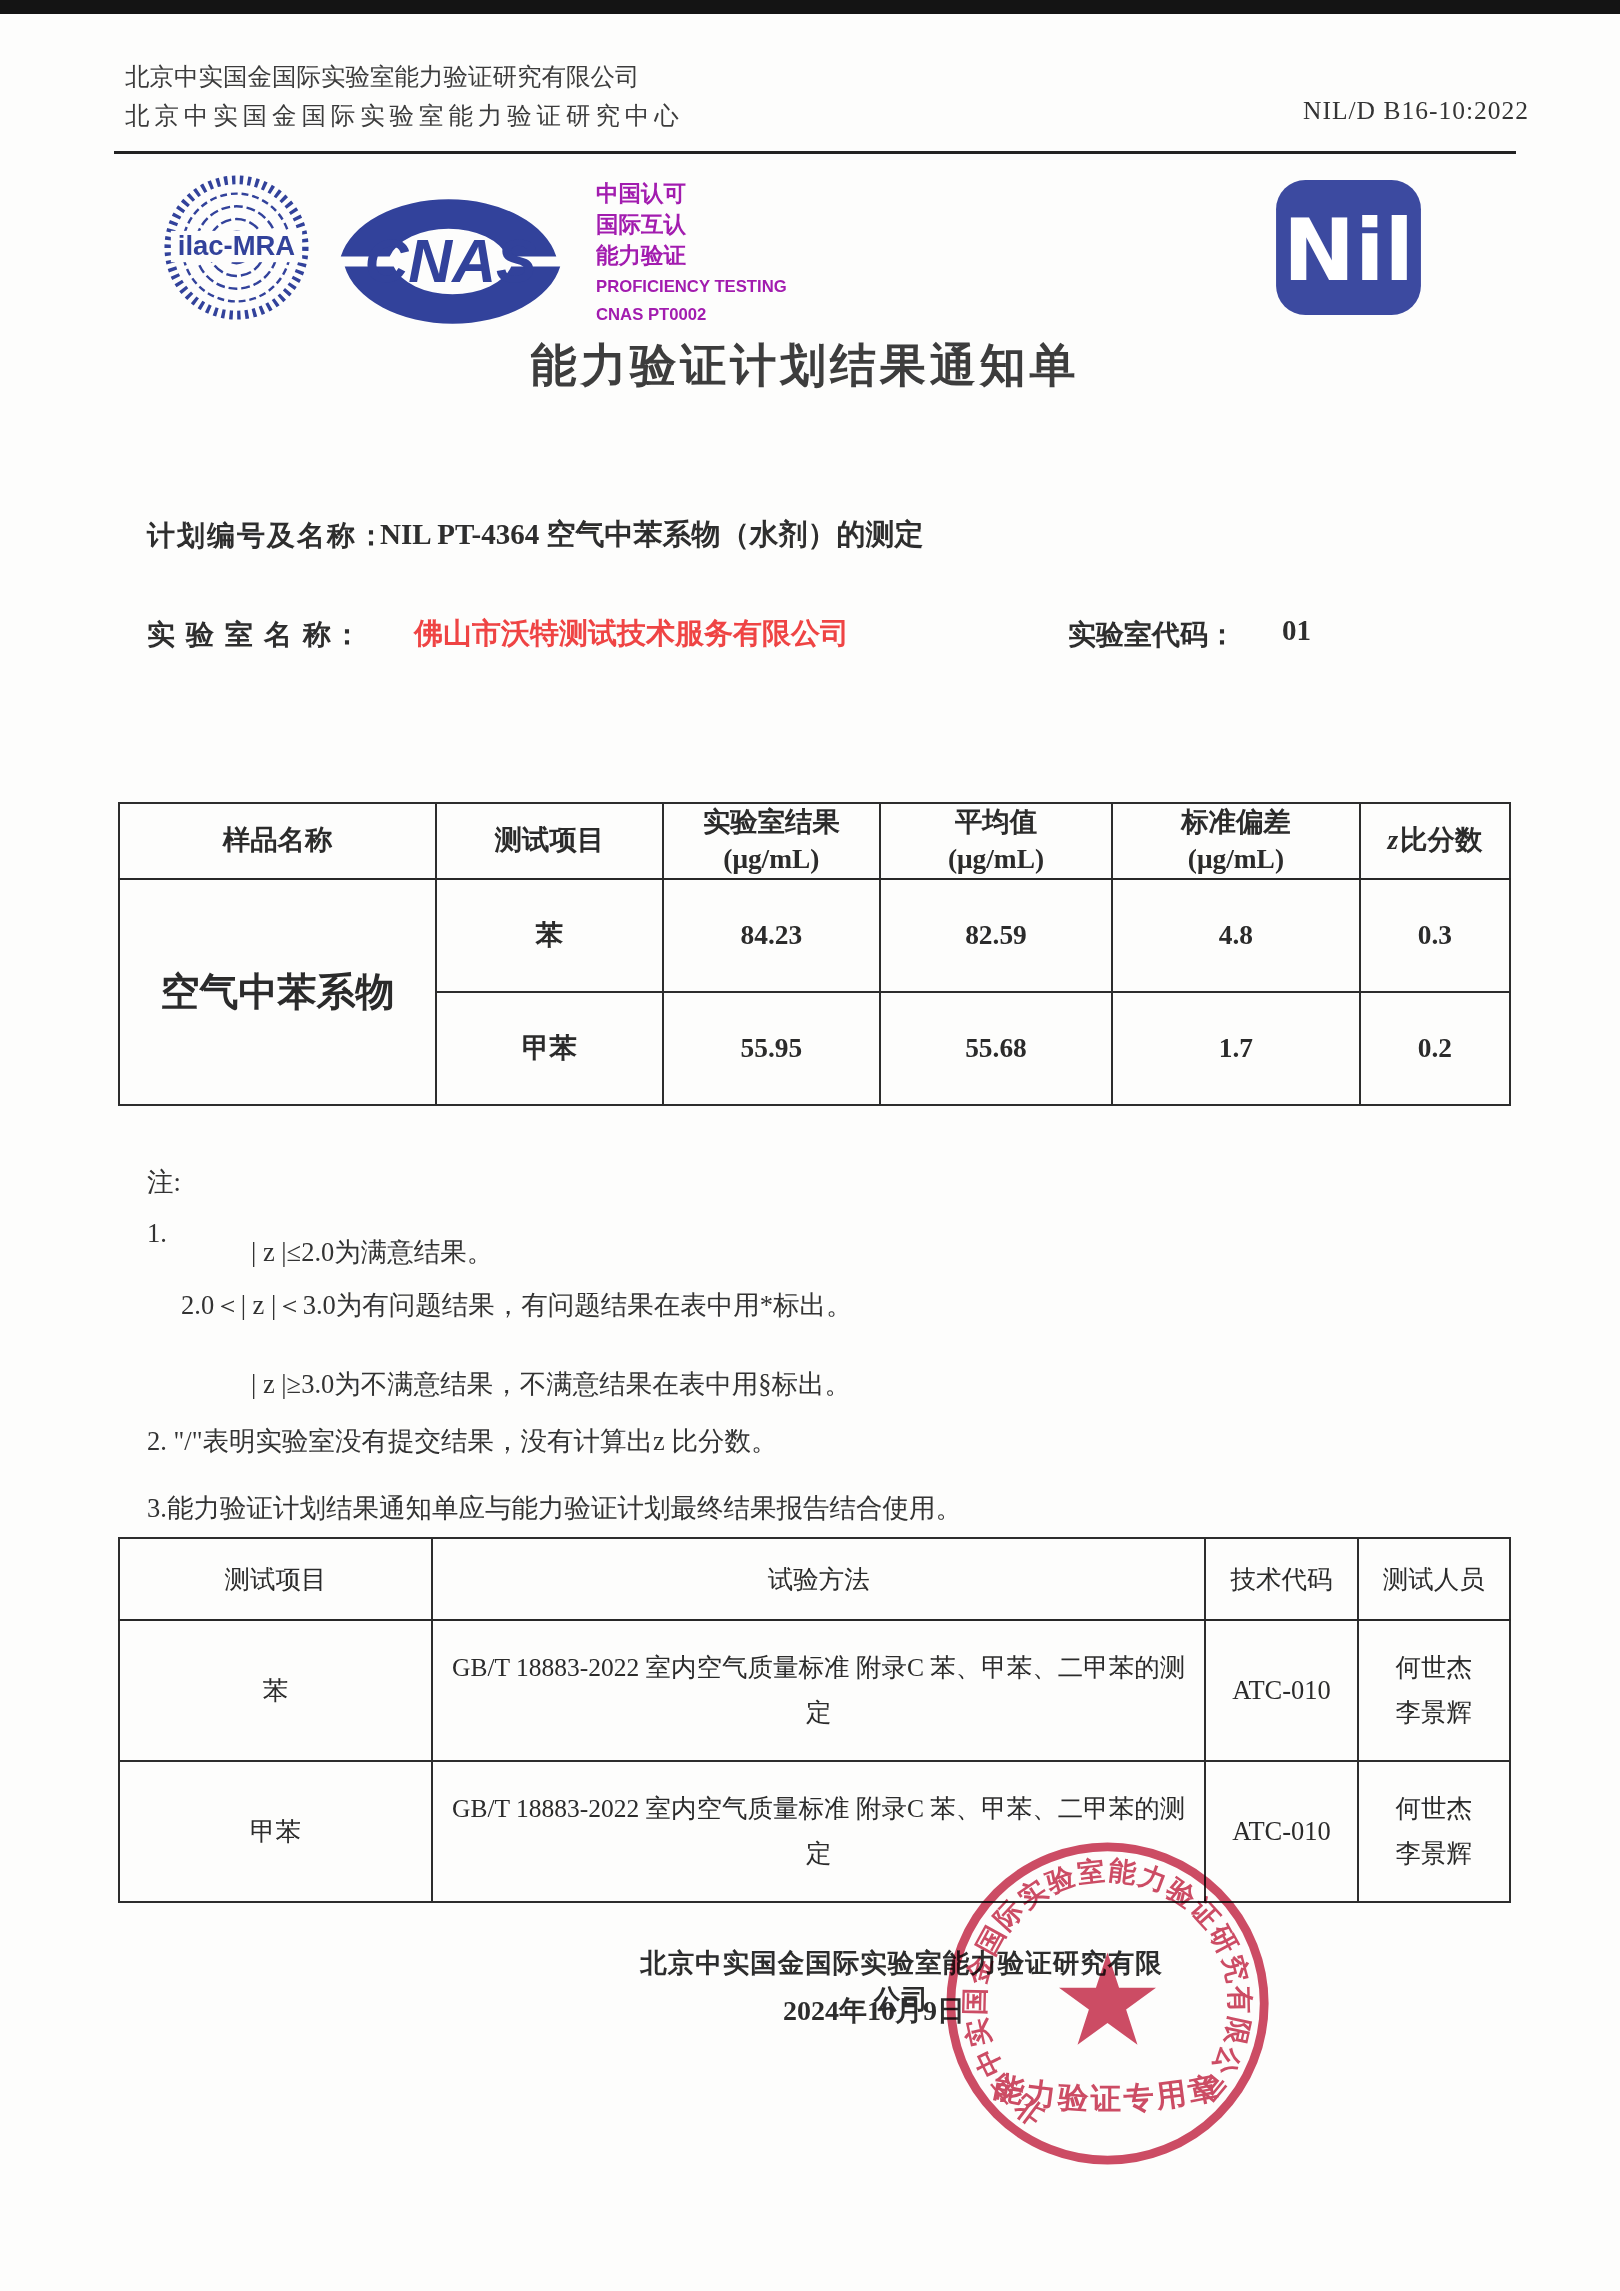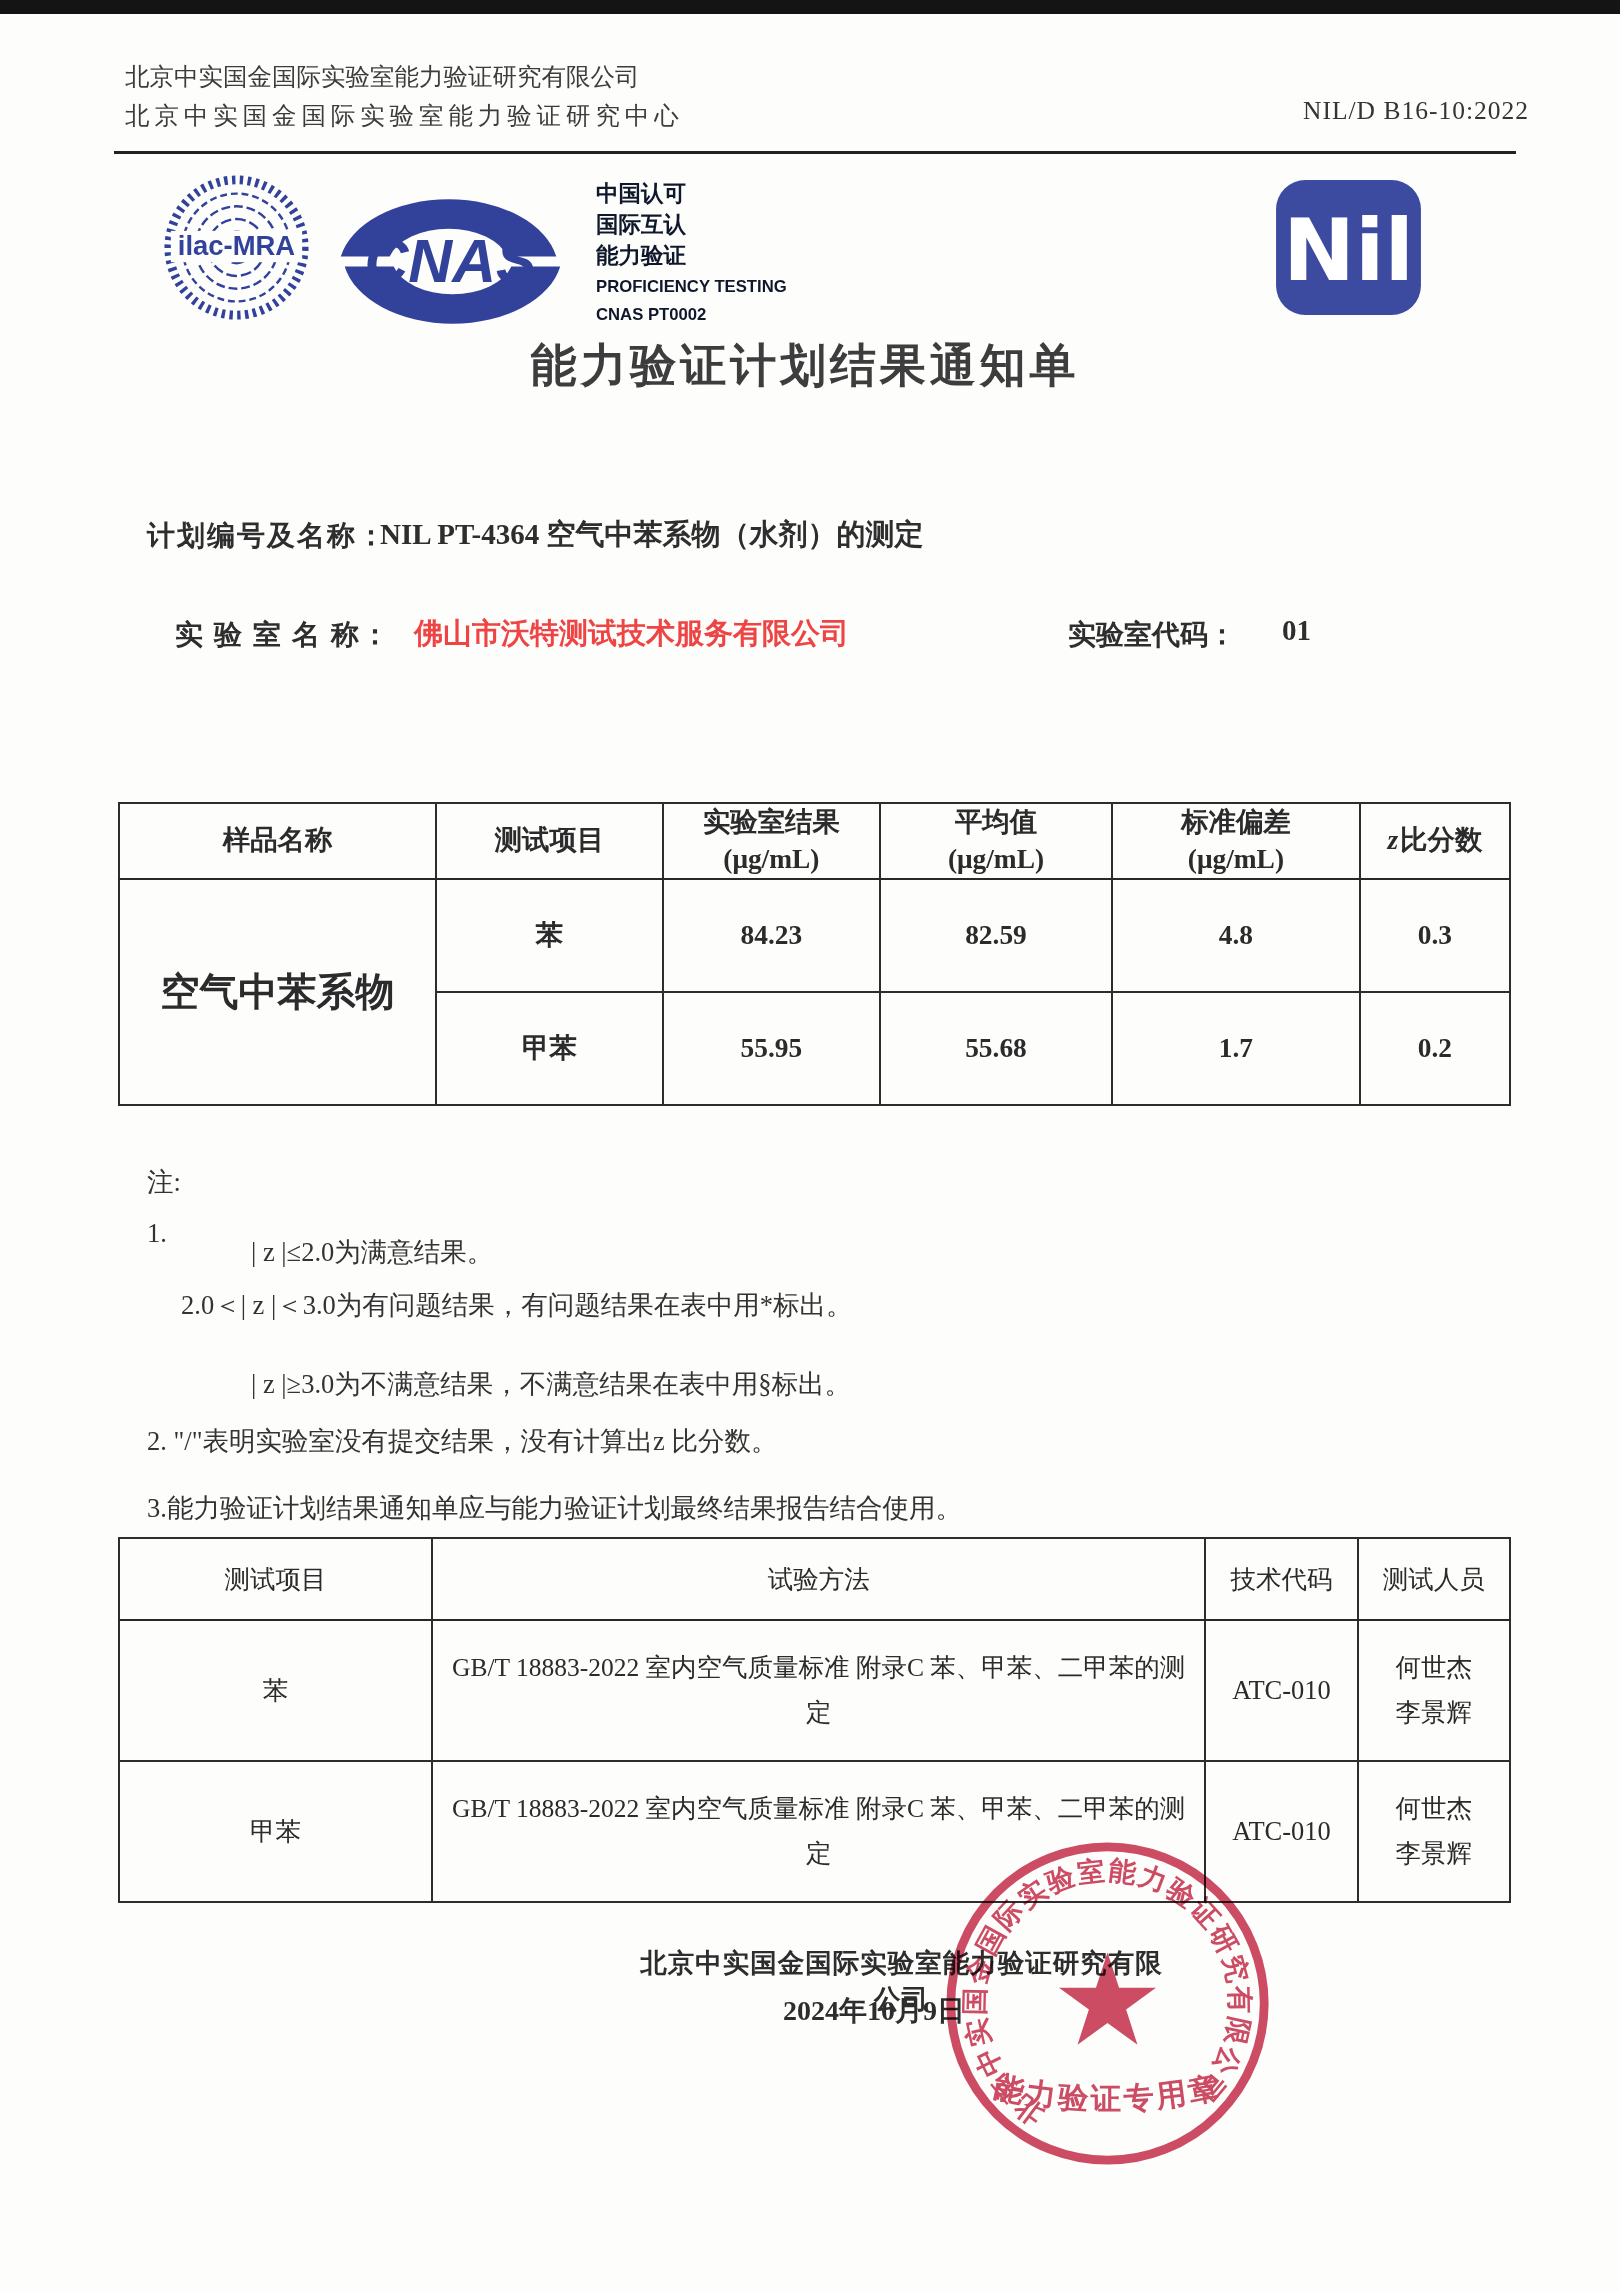--- a/index.html
+++ b/index.html
@@ -13,33 +13,33 @@
   }
   .topbar{position:absolute;left:0;top:0;width:1620px;height:13.7px;background:#141414;}
   .hdr-company{position:absolute;left:125px;top:57px;font-size:24.5px;color:#3c3c3c;line-height:39px;}
   .hdr-company .l2{letter-spacing:4.9px;}
   .doc-number{position:absolute;left:1137px;top:96px;width:392px;text-align:right;font-size:25.5px;letter-spacing:1px;color:#343434;}
   .hdr-rule{position:absolute;left:114px;top:151px;width:1402px;height:2.9px;background:#222;}
 
   
   .ilac{position:absolute;left:163px;top:174px;}
   .cnas{position:absolute;left:331px;top:182px;}
-  .accred{position:absolute;left:596px;top:178px;color:#0f172a;}
+  .accred{position:absolute;left:596px;top:178px;color:#a21caf;}
   .accred .cn{font-size:22.5px;line-height:31px;font-family:"Liberation Sans","DejaVu Sans",sans-serif;font-weight:600;}
   .accred .en{font-size:16.7px;line-height:24.5px;font-weight:bold;font-family:"Liberation Sans","DejaVu Sans",sans-serif;margin-top:3.9px;}
   .nil-logo{position:absolute;left:1274px;top:178px;}
 
   .doc-title{position:absolute;left:16px;top:335px;width:1578px;text-align:center;
     font-size:46px;font-weight:bold;letter-spacing:3.9px;color:#3d3d3d;}
 
   .plan-line{position:absolute;left:147px;top:517px;font-size:28px;font-weight:bold;color:#2e2e2e;}
   .plan-line .lbl{letter-spacing:2px;}
   .plan-line .val{position:absolute;left:233px;top:-2px;width:1078px;font-size:29px;white-space:nowrap;}
 
-  .lab-label{position:absolute;left:147px;top:616px;font-size:28px;font-weight:bold;letter-spacing:2px;color:#2e2e2e;white-space:nowrap;margin-left:28px;}
+  .lab-label{position:absolute;left:147px;top:616px;font-size:28px;font-weight:bold;letter-spacing:2px;color:#2e2e2e;white-space:nowrap;}
   .lab-value{position:absolute;left:414px;top:614px;font-size:29px;font-weight:bold;color:#ef4444;white-space:nowrap;}
   .lab-code-label{position:absolute;left:1068px;top:616px;font-size:28px;font-weight:bold;color:#2e2e2e;white-space:nowrap;}
   .lab-code-value{position:absolute;left:1282px;top:614px;font-size:29px;font-weight:bold;color:#2e2e2e;}
 
   table.doc{border-collapse:collapse;table-layout:fixed;}
   table.doc td,table.doc th{border:2px solid #2d2d2d;text-align:center;vertical-align:middle;
     font-weight:normal;color:#2b2b2b;padding:0;}
   table.t1{position:absolute;left:118px;top:802px;width:1393px;border:2.9px solid #282828;}
   table.t1 th{font-size:27.4px;font-weight:bold;line-height:1.35;border-bottom:2.9px solid #282828;}
   table.t1 td{font-size:27.4px;font-weight:bold;}

